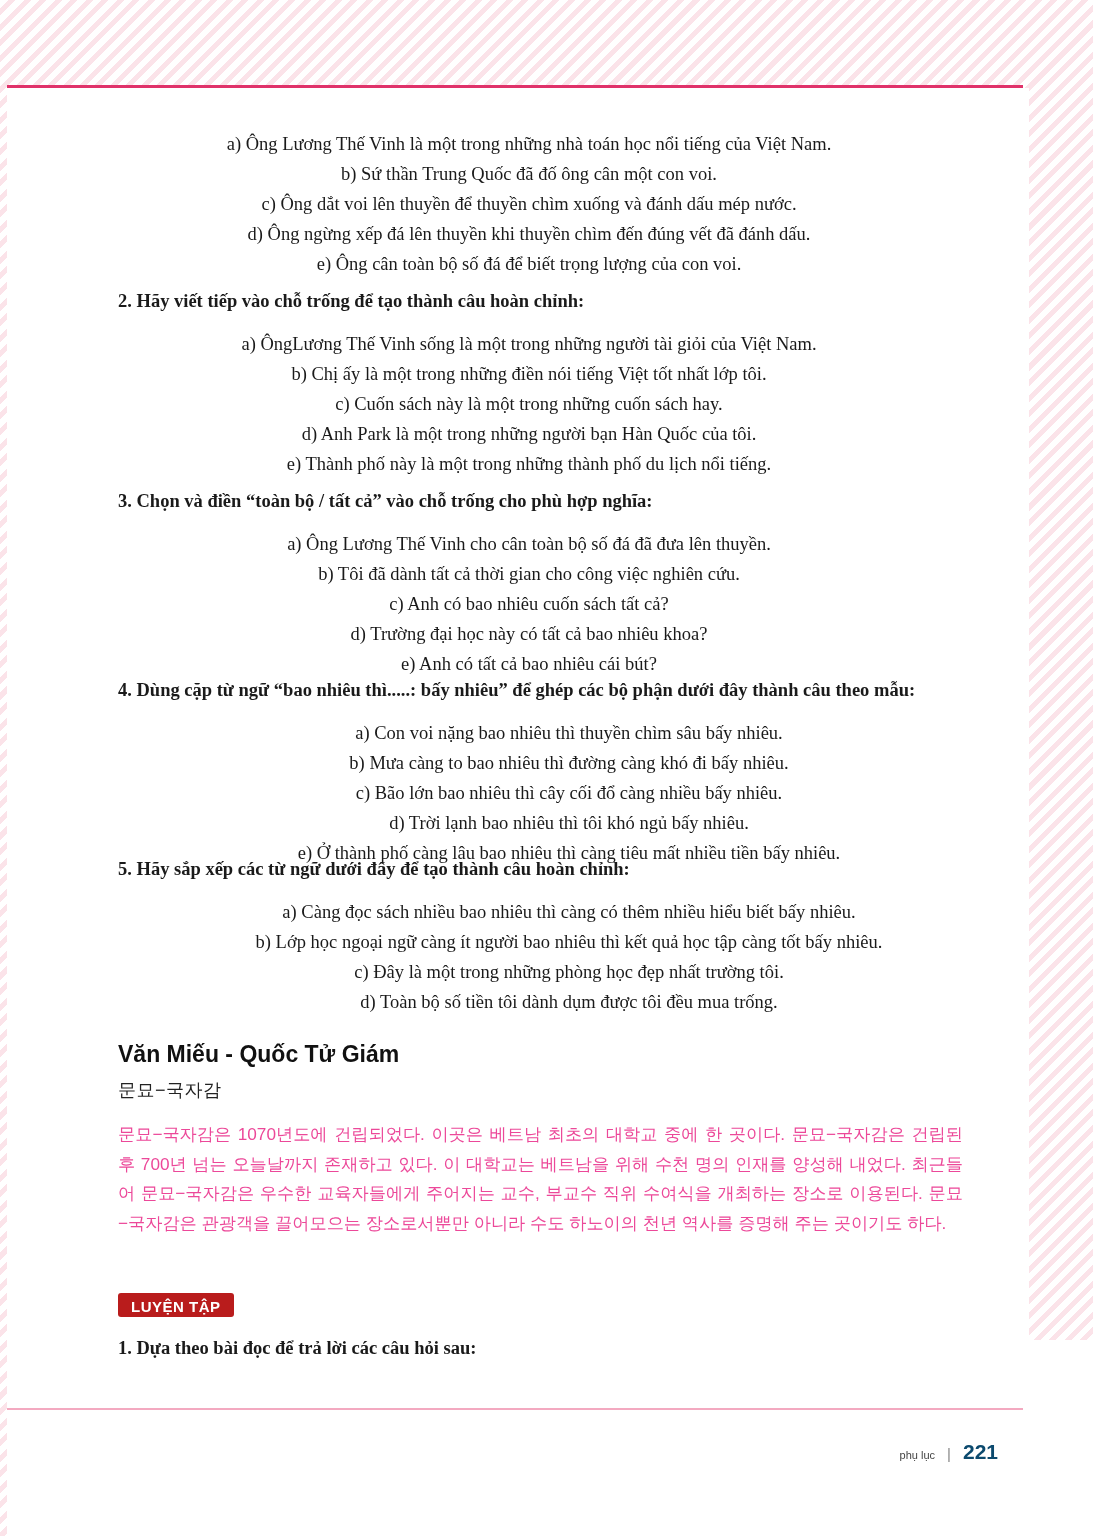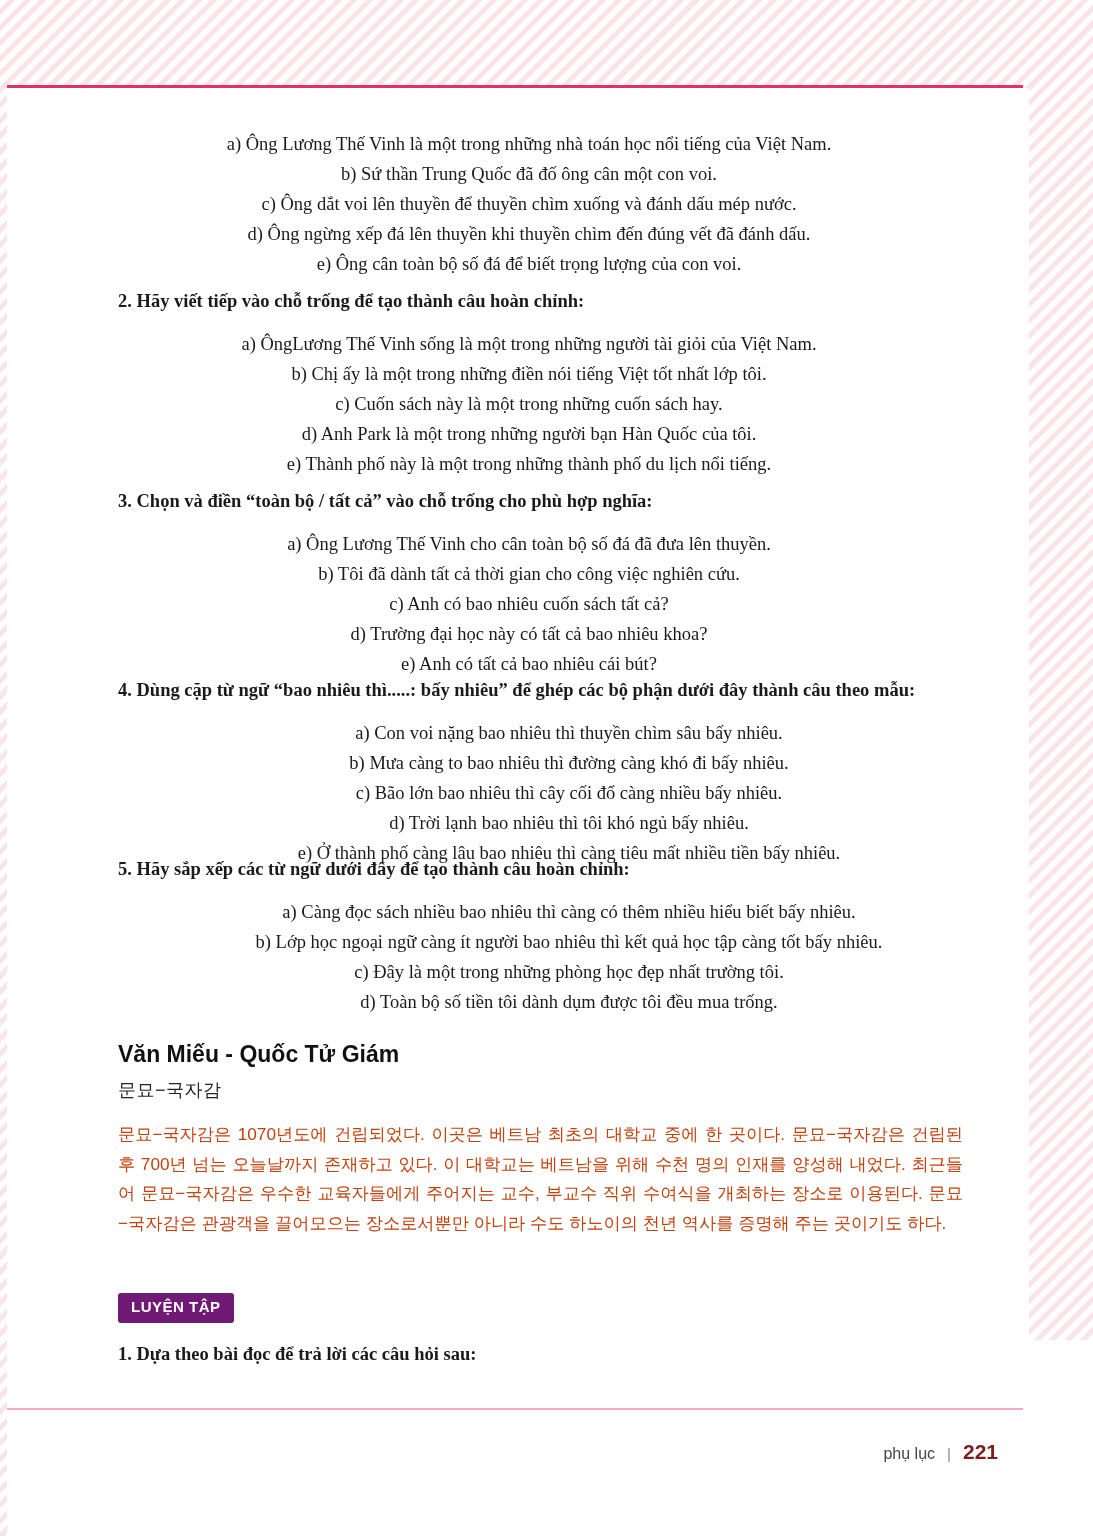--- a/index.html
+++ b/index.html
@@ -124,65 +124,65 @@
   .lesson-title-ko {
     font-family: "Liberation Sans", sans-serif;
     font-size: 18px;
     color: #222222;
     letter-spacing: 0.5px;
   }
   .ko-body {
     font-family: "Liberation Sans", sans-serif;
     font-size: 17.2px;
     line-height: 1.72;
-    color: #c2410c;
+    color: #ec4899;
     text-align: justify;
     width: 845px;
   }
 
   
   .badge {
     display: inline-block;
-    background: #701a75;
+    background: #b91c1c;
     color: #ffffff;
     font-family: "Liberation Sans", sans-serif;
     font-weight: bold;
     font-size: 15px;
     letter-spacing: 0.5px;
-    padding: 5px 13px 8px 13px;
+    padding: 5px 13px 2px 13px;
     border-radius: 3px;
   }
 
   
   .footer {
     position: absolute;
     left: 0;
     top: 1440px;
     width: 1023px;
     text-align: right;
     padding-right: 25px;
     box-sizing: border-box;
   }
   .footer-label {
     font-family: "Liberation Sans", sans-serif;
-    font-size: 16px;
+    font-size: 11px;
     color: #444444;
     margin-left: 48px;
   }
   .footer-sep {
     font-family: "Liberation Sans", sans-serif;
     font-size: 15px;
     color: #888888;
     margin: 0 8px;
   }
   .footer-page {
     font-family: "Liberation Sans", sans-serif;
     font-weight: bold;
     font-size: 21px;
-    color: #7f1d1d;
+    color: #0c4a6e;
   }
 </style>
 </head>
 <body>
 
 <div class="page-bg"></div>
 <div class="top-rule"></div>
 <div class="page-inner"></div>
 <div class="bottom-rule"></div>
 <div class="bottom-white"></div>

